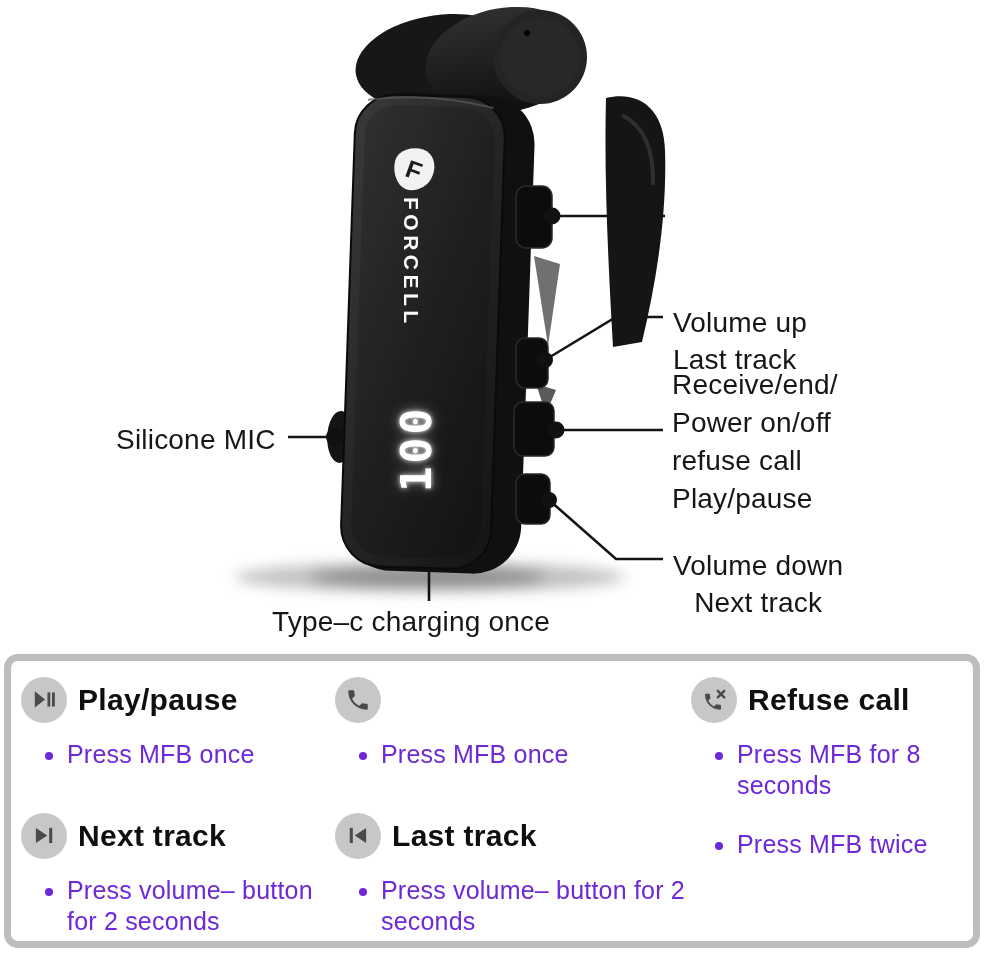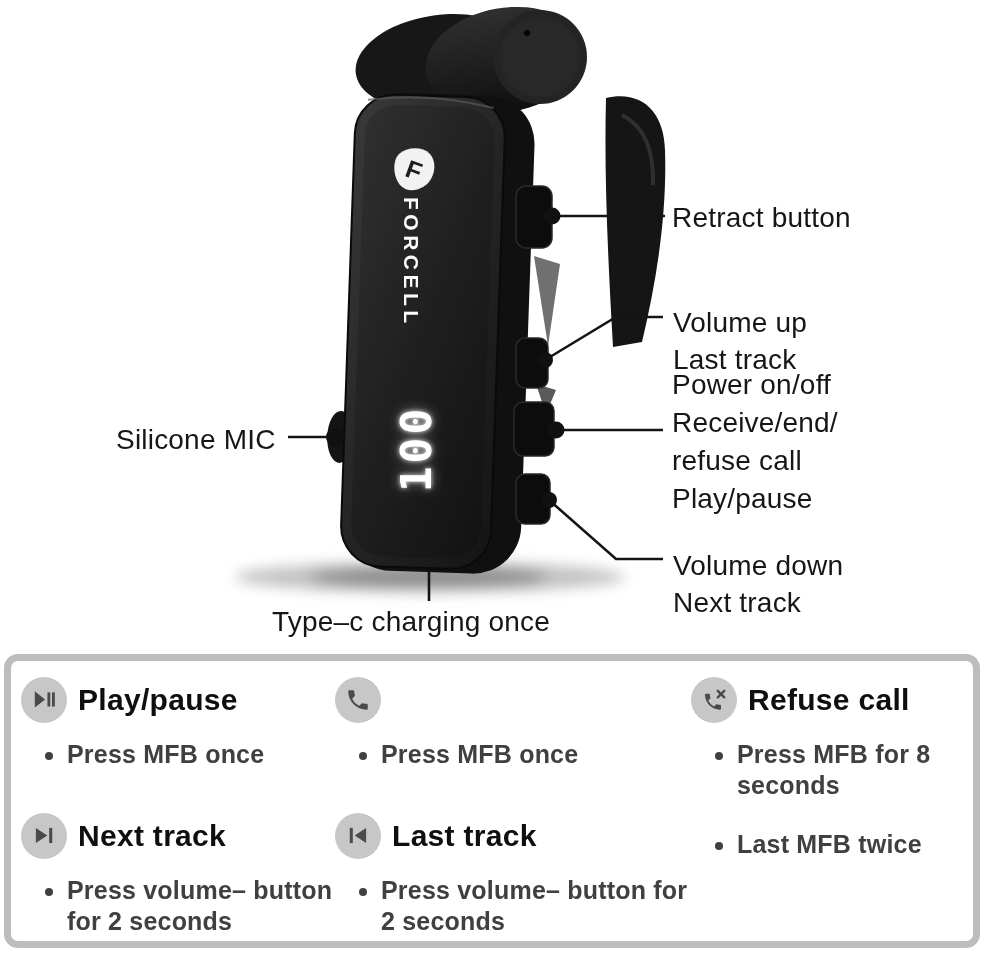--- a/index.html
+++ b/index.html
@@ -41,23 +41,22 @@
   }
   .card{min-width:0;}
   .card-head{display:flex;align-items:center;gap:11px;}
   .icon-circle{
     width:46px;height:46px;border-radius:50%;background:#c7c7c7;
     display:flex;align-items:center;justify-content:center;flex:0 0 46px;
   }
   .card-title{font-size:30px;font-weight:bold;color:#0f0f0f;letter-spacing:.3px;}
   .card ul{margin:16px 0 0 0;padding-left:46px;}
   .card li{
-    font-size:25px;line-height:31px;color:#404040;margin-bottom:2px;
+    font-size:25px;line-height:31px;color:#6d28d9;margin-bottom:2px;
     letter-spacing:.2px;
-    font-weight:bold;
   }
 </style>
 </head>
 <body>
 
 <div class="stage">
 
   <svg class="device" width="989" height="655" viewBox="0 0 989 655">
     <defs>
       <linearGradient id="gFace" x1="0" y1="0" x2="0.9" y2="1">
@@ -127,37 +126,34 @@
       <circle cx="552" cy="216" r="8.5"></circle>
       <circle cx="545" cy="360" r="8"></circle>
       <circle cx="556" cy="430" r="8.5"></circle>
       <circle cx="549" cy="500" r="8"></circle>
       <circle cx="335" cy="437" r="9"></circle>
     </g>
   </svg>
 
   <div class="led">100</div>
 
-  <div class="callout" style="left:672px;top:199px;">
-    <div>Retract button</div>
-  </div>
 
   <div class="callout" style="left:673px;top:273px;margin-top:31px;">
     <div>Volume up</div>
     <div>Last track</div>
   </div>
 
   <div class="callout mfb" style="left:672px;top:366px;">
+    <div>Receive/end/</div>
     <div>Power on/off</div>
-    <div>Receive/end/</div>
     <div>refuse call</div>
     <div>Play/pause</div>
   </div>
 
-  <div class="callout" style="left:673px;top:547px;">
+  <div class="callout" style="left:673px;top:547px;text-align:center;">
     <div>Volume down</div>
     <div>Next track</div>
   </div>
 
   <div class="callout" style="left:116px;top:421px;">
     <div>Silicone MIC</div>
   </div>
 
   <div class="callout" style="left:272px;top:603px;">
     <div>Type–c charging once</div>
@@ -239,18 +235,18 @@
         </span>
         <span class="card-title">Last track</span>
       </div>
       <ul>
         <li>Press volume– button for 2 seconds</li>
       </ul>
     </div>
 
     <div class="card">
       <ul>
-        <li>Last MFB twice</li>
+        <li>Press MFB twice</li>
       </ul>
     </div>
 
   </div>
 </div>
 
 </body></html>

